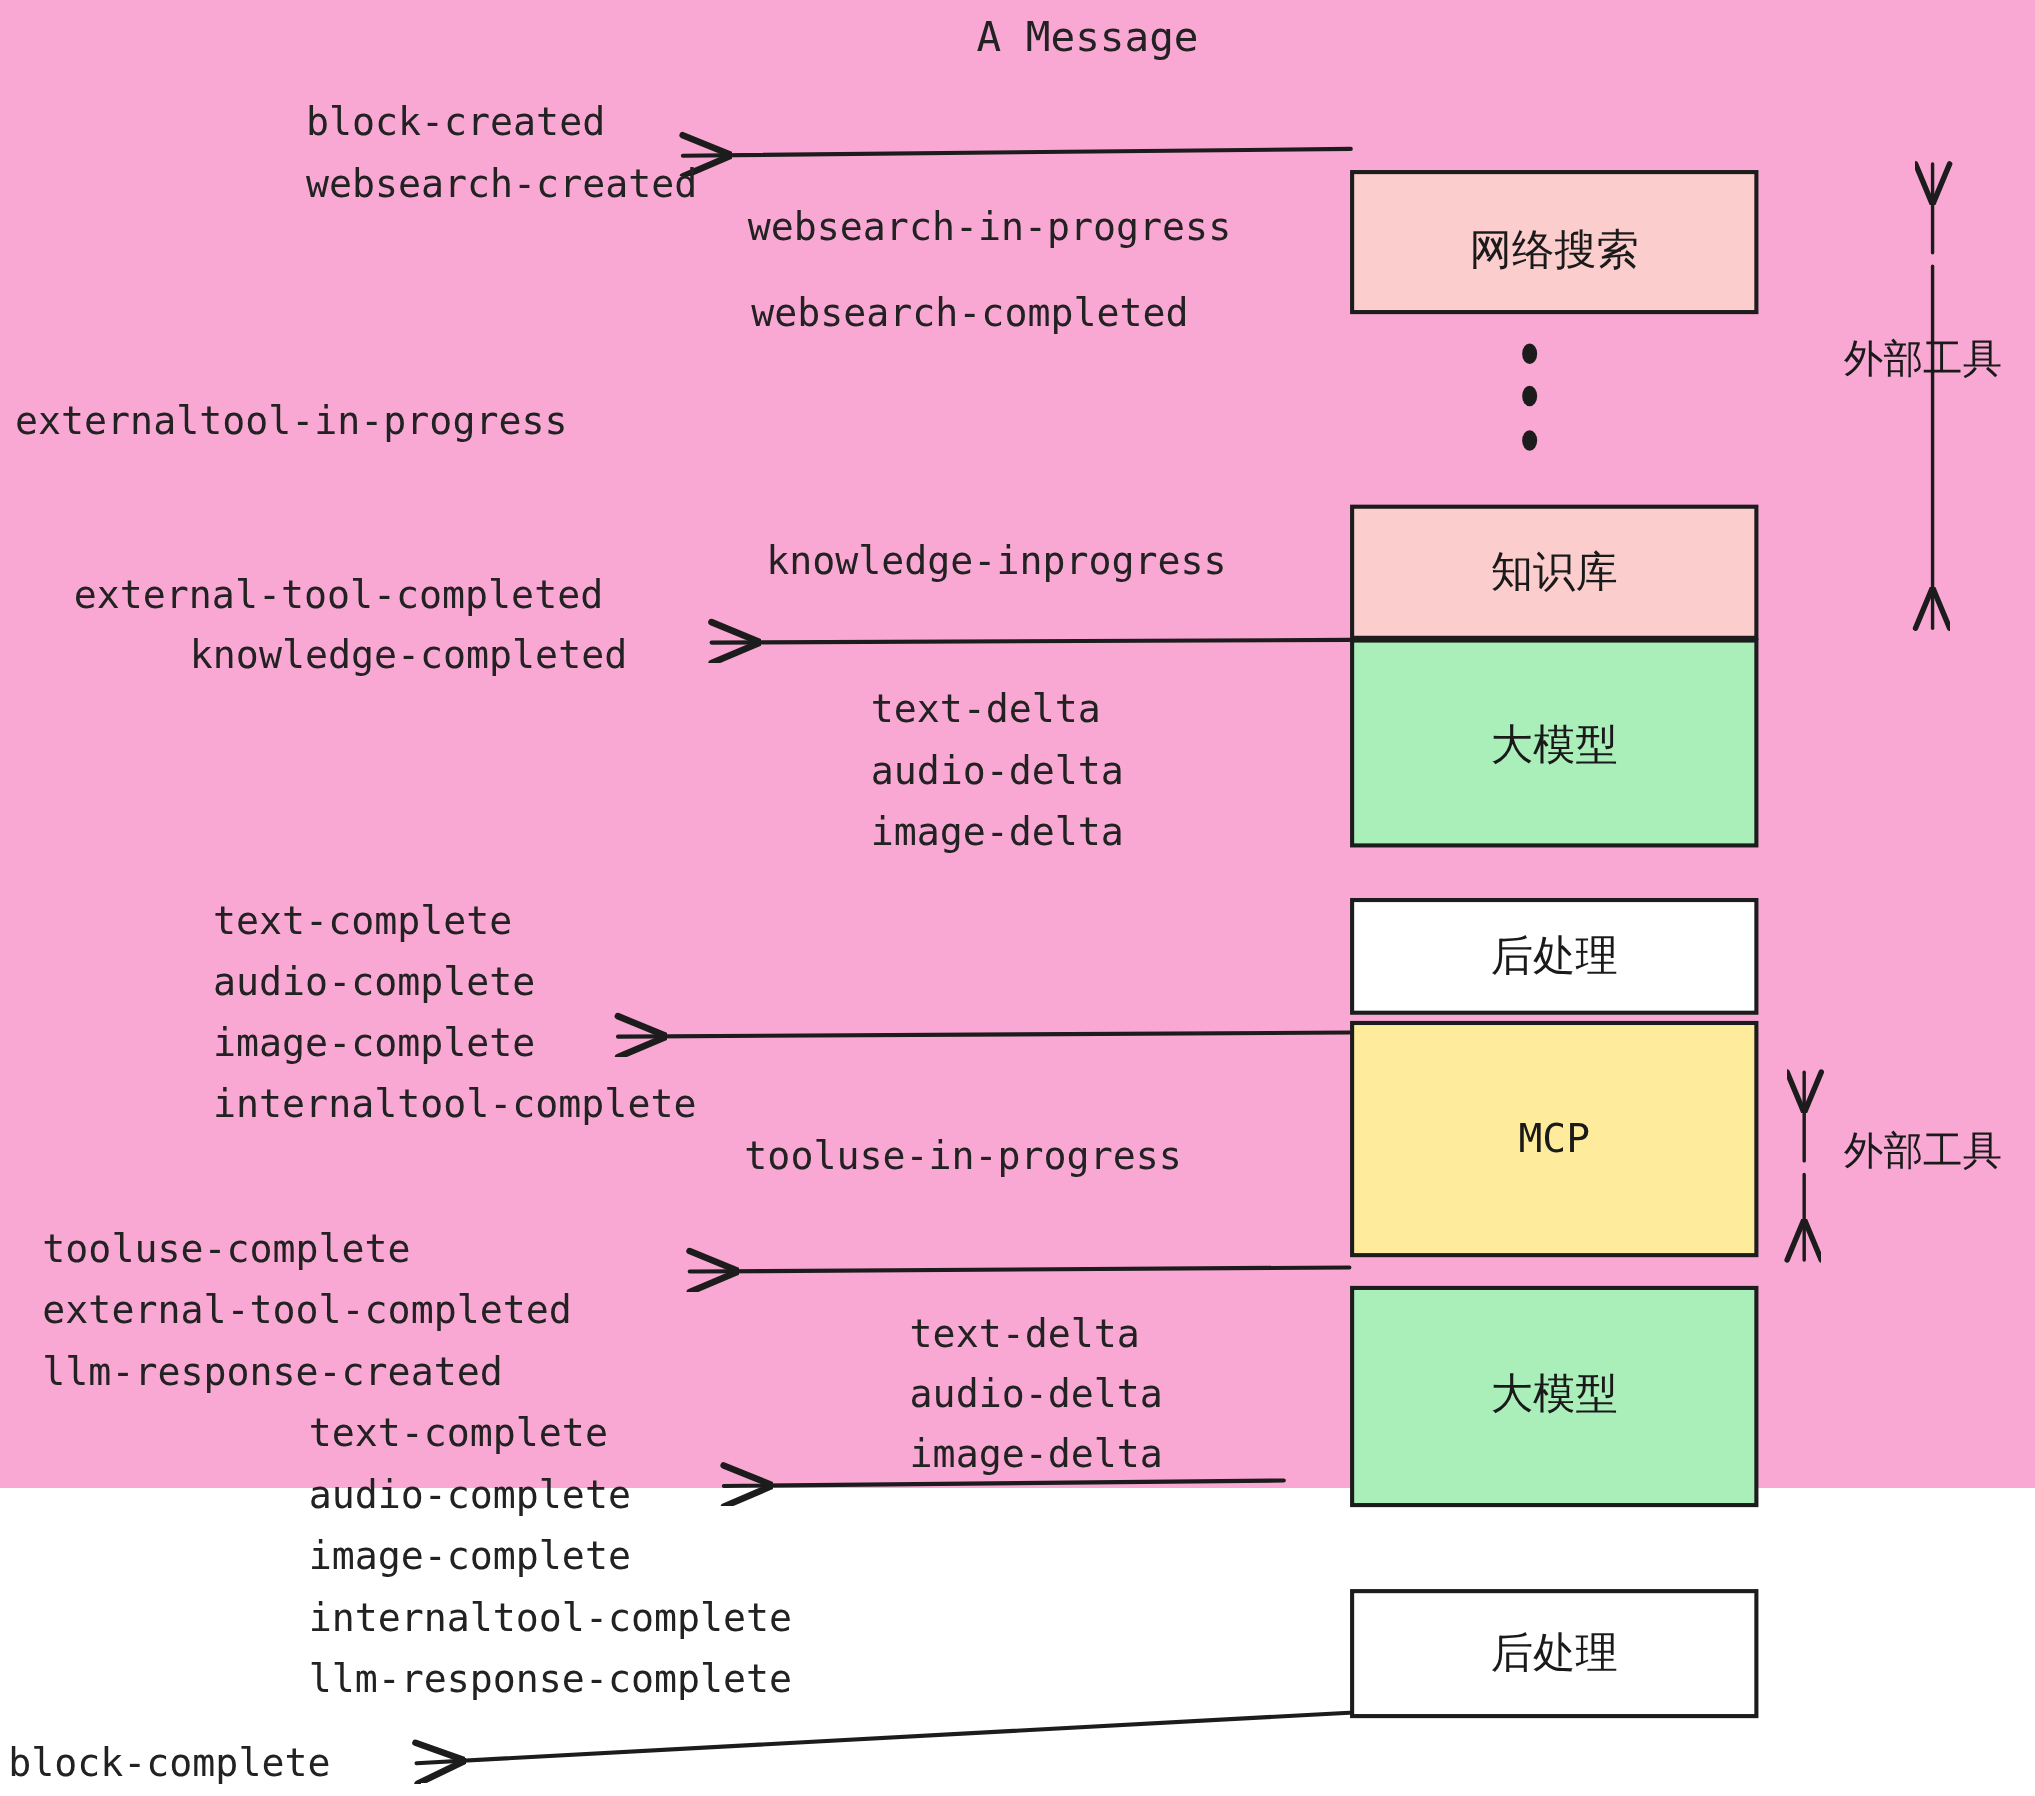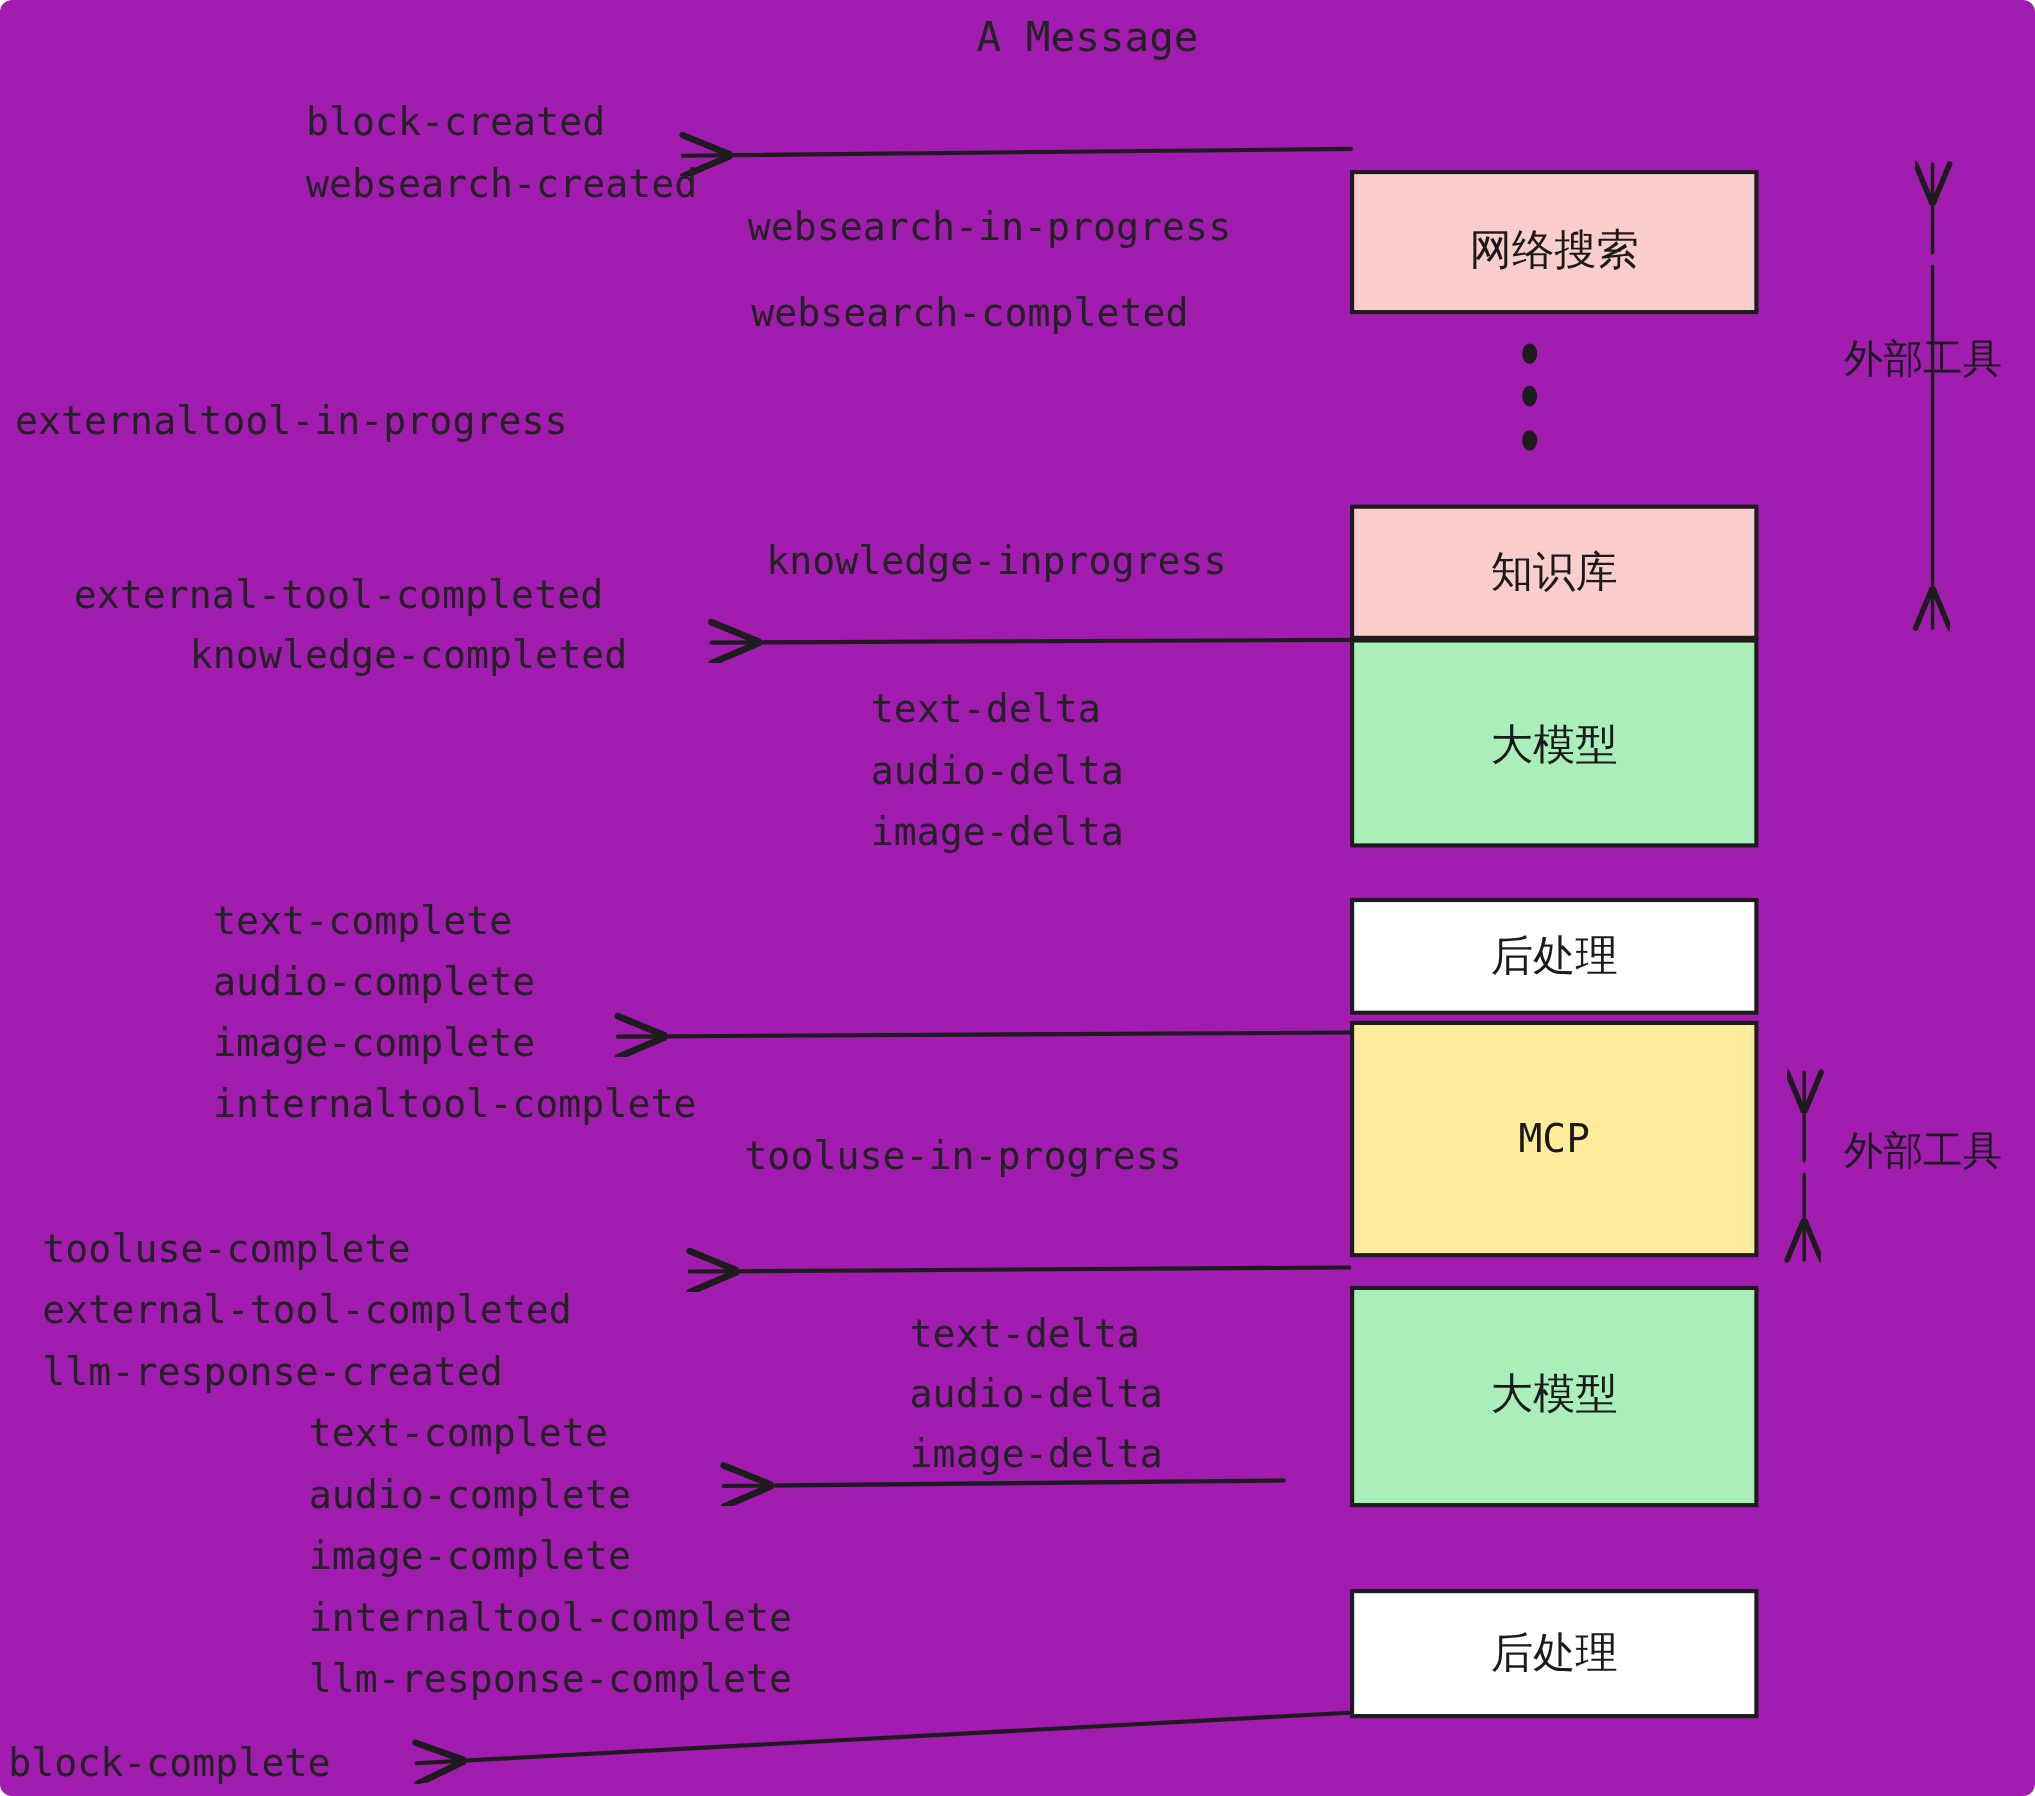--- a/index.html
+++ b/index.html
@@ -9,23 +9,22 @@
   }
   body {
     width: 2035px;
     height: 1796px;
     overflow: hidden;
     font-family: "DejaVu Sans Mono", monospace;
   }
   #diagram-root {
     position: relative;
     width: 2035px;
-    height: 1796px;
-    background: #a21caf;
-    border-radius: 12px;
+    height: 1488px;
+    background: #f9a8d4;
   }
   svg#diagram-canvas {
     position: absolute;
     left: 0;
     top: 0;
     width: 2035px;
     height: 1796px;
     display: block;
   }
   .evt {

